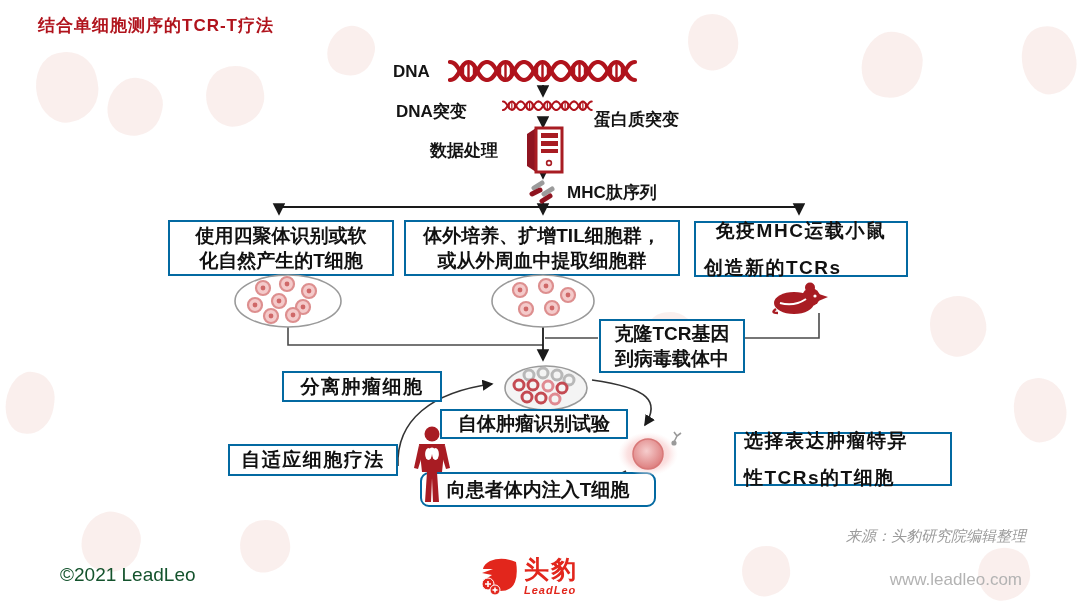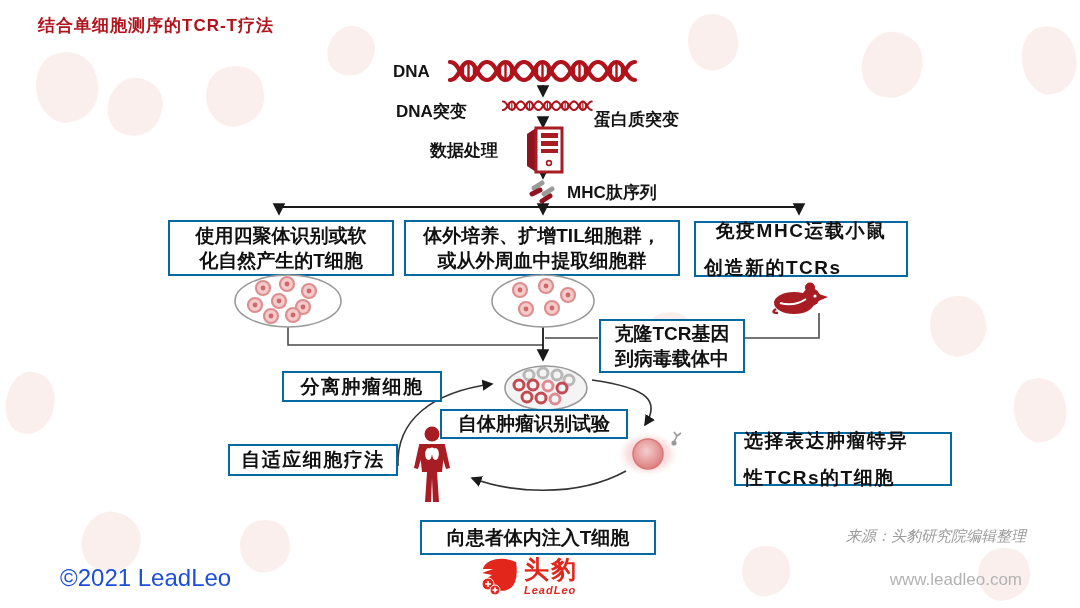--- a/index.html
+++ b/index.html
@@ -14,21 +14,21 @@
   
   .lbl{position:absolute;color:#141414;font-weight:bold;font-size:17px;z-index:3;white-space:nowrap;}
   
   .box{position:absolute;border:2px solid #0369a1;background:#fff;color:#111;font-weight:bold;
        font-size:19px;line-height:1.32;display:flex;flex-direction:column;align-items:center;
        justify-content:center;text-align:center;z-index:2;white-space:nowrap;}
   .box.ls{letter-spacing:1.5px;gap:12px;}
   .icon{position:absolute;z-index:2;}
   .conn{position:absolute;left:0;top:0;z-index:1;}
   
-  .copyright{position:absolute;left:60px;top:564px;font-size:24px;color:#1d4ed8;z-index:3;text-align:center;}
+  .copyright{position:absolute;left:60px;top:564px;font-size:19px;color:#14532d;z-index:3;text-align:center;}
   .website{position:absolute;right:58px;top:570px;font-size:17px;color:#b3b3b3;z-index:3;}
   .source{position:absolute;right:54px;top:527px;font-size:15px;color:#9b9b9b;font-style:italic;
           font-family:"Liberation Serif","DejaVu Serif",serif;z-index:3;}
   .logo{position:absolute;left:478px;top:556px;display:flex;align-items:flex-start;z-index:3;}
   .logo-texts{margin-left:6px;display:flex;flex-direction:column;align-items:flex-start;}
   .logo-cn{font-size:25px;font-weight:bold;color:#e2261c;letter-spacing:2px;line-height:1.1;}
   .logo-en{font-size:11px;font-weight:bold;font-style:italic;color:#e2261c;letter-spacing:1px;}
 </style>
 </head>
 <body>
@@ -246,21 +246,21 @@
 
   <div class="box" style="left:440px;top:409px;width:184px;height:26px;">
     <span>自体肿瘤识别试验</span>
   </div>
   <div class="box ls" style="left:282px;top:371px;width:156px;height:27px;">
     <span>分离肿瘤细胞</span>
   </div>
   <div class="box ls" style="left:228px;top:444px;width:166px;height:28px;">
     <span>自适应细胞疗法</span>
   </div>
-  <div class="box" style="left:420px;top:520px;width:232px;height:31px;">
+  <div class="box" style="left:420px;top:472px;width:232px;height:31px;border-radius:9px;">
     <span>向患者体内注入T细胞</span>
   </div>
   <div class="box ls" style="left:694px;top:432px;width:206px;height:50px;align-items:flex-start;padding-left:8px;margin-left:40px;">
     <span>选择表达肿瘤特异</span>
     <span>性TCRs的T细胞</span>
   </div>
 
   <svg class="icon" style="left:408px;top:426px;" width="48" height="78" viewBox="0 0 48 78">
     <g fill="#a81c23">
       <circle cx="24" cy="8" r="7.5"></circle>

